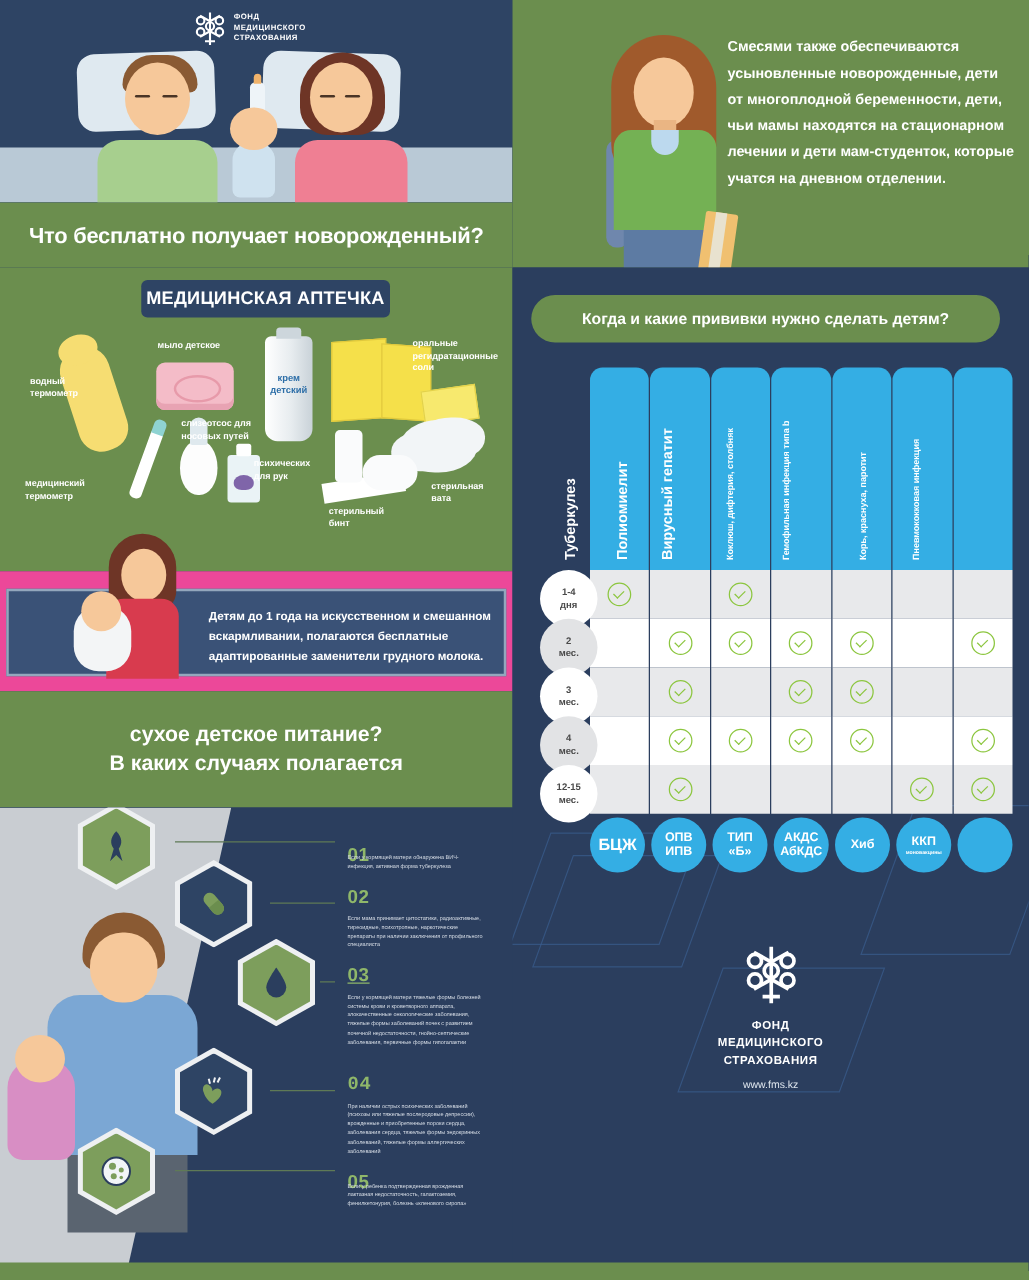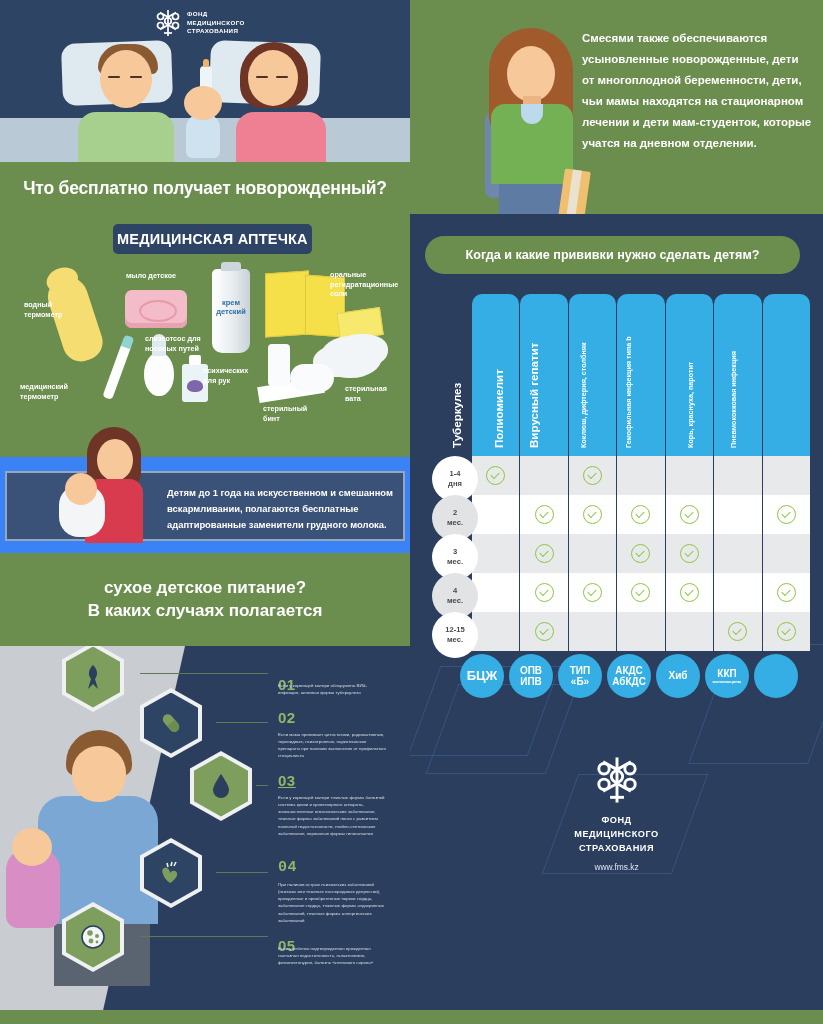--- a/index.html
+++ b/index.html
@@ -78,21 +78,21 @@
   .giraffe::before{content:"";position:absolute;left:4px;top:-10px;width:32px;height:24px;background:#f6dd72;border-radius:50%;}
   .therm { left:112px; top:128px; width:10px; height:58px; background:#fff; border-radius:4px; transform:rotate(20deg); }
   .therm::before{content:"";position:absolute;left:0;top:-8px;width:10px;height:12px;background:#8fd3d2;border-radius:4px 4px 0 0;}
   .aspirator { left:144px; top:138px; width:30px; height:44px; background:#fdfdfd; border-radius:50% 50% 48% 48%;}
   .aspirator::before{content:"";position:absolute;left:8px;top:-18px;width:14px;height:22px;background:#dfe9ee;border-radius:7px 7px 2px 2px;}
   .sanitizer { left:182px; top:150px; width:26px; height:38px; background:#eaf3f6; border-radius:3px; }
   .sanitizer::before{content:"";position:absolute;left:7px;top:-9px;width:12px;height:10px;background:#fff;border-radius:2px;}
   .sanitizer::after{content:"";position:absolute;left:5px;top:16px;width:16px;height:12px;background:#6c4b9b;border-radius:50% 50% 40% 40%;opacity:.85;}
 
   
-  #formula { left:0; top:457px; width:410px; height:96px; background:#3b82f6; }
+  #formula { left:0; top:457px; width:410px; height:96px; background:#ec4899; }
   .formula-inner { position:absolute; left:5px; top:14px; width:400px; height:70px; background:#3a5277; border:2px solid #93a7bd; }
   .formula-txt { position:absolute; left:160px; top:12px; width:232px; color:#fff; font-size:9.4px; line-height:1.72; font-weight:bold; }
   .mom2 { position:absolute; left:52px; top:-46px; width:96px; height:118px; }
   .m2-hair{position:absolute;left:28px;top:0;width:54px;height:62px;background:#6e3526;border-radius:27px 27px 16px 16px;}
   .m2-face{position:absolute;left:38px;top:12px;width:36px;height:42px;background:#f6c89a;border-radius:50%;}
   .m2-body{position:absolute;left:26px;top:52px;width:58px;height:64px;background:#d83b4e;border-radius:14px 14px 0 0;}
   .m2-baby{position:absolute;left:0px;top:58px;width:46px;height:52px;background:#f3f5f6;border-radius:20px;}
   .m2-bhead{position:absolute;left:6px;top:46px;width:32px;height:32px;background:#f6c89a;border-radius:50%;}
 
   
@@ -145,21 +145,21 @@
   .trow.even .cell { background:#ffffff; }
   .chk { width:19px; height:19px; border-radius:50%; border:1.8px solid #8cc63f; position:relative; }
   .chk::after { content:""; position:absolute; left:4px; top:5px; width:7px; height:4px;
                 border-left:1.8px solid #8cc63f; border-bottom:1.8px solid #8cc63f; transform:rotate(-45deg); }
   .agecol { position:absolute; left:22px; top:242px; width:52px; }
   .agebub { width:46px; height:46px; border-radius:50%; display:flex; flex-direction:column;
             align-items:center; justify-content:center; color:#4a4a4a; font-size:7.6px; font-weight:bold;
             line-height:1.3; margin-bottom:-7px; }
   .agebub.w { background:#ffffff; }
   .agebub.g { background:#e2e3e5; }
-  .legend { position:absolute; left:50px; top:440px; width:348px; display:flex; gap:5px; }
+  .legend { position:absolute; left:62px; top:440px; width:348px; display:flex; gap:5px; }
   .lbadge { width:44px; height:44px; border-radius:50%; background:#34aee4; display:flex; flex-direction:column;
             align-items:center; justify-content:center; color:#fff; font-weight:bold; text-align:center; line-height:1.12; }
   .lbadge .m { font-size:10px; }
   .lbadge .m.lg { font-size:13px; }
   .lbadge .s { font-size:4.2px; font-weight:bold; margin-top:1px; }
   .deco { position:absolute; border:1.4px solid #3a5c8c; opacity:.75; }
   .foot-logo { position:absolute; left:50%; transform:translateX(-50%); top:540px; text-align:center; width:200px; }
   .foot-logo .txt { color:#fff; font-size:9.2px; font-weight:bold; line-height:1.5; letter-spacing:.5px; margin-top:8px; }
   .foot-logo .url { color:#dfe6ee; font-size:8.4px; margin-top:7px; }
   .snow { width:46px; height:52px; margin:0 auto; position:relative; }

